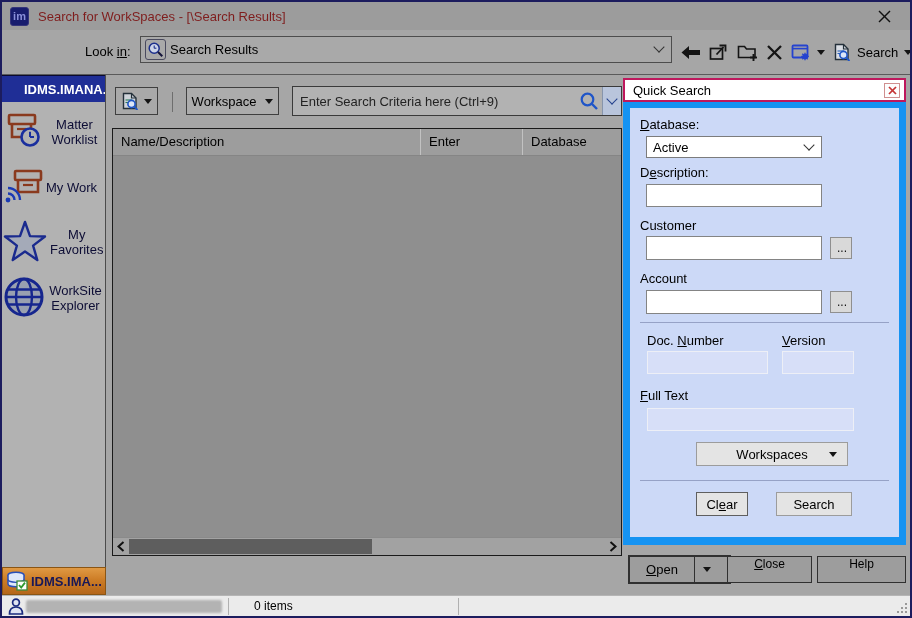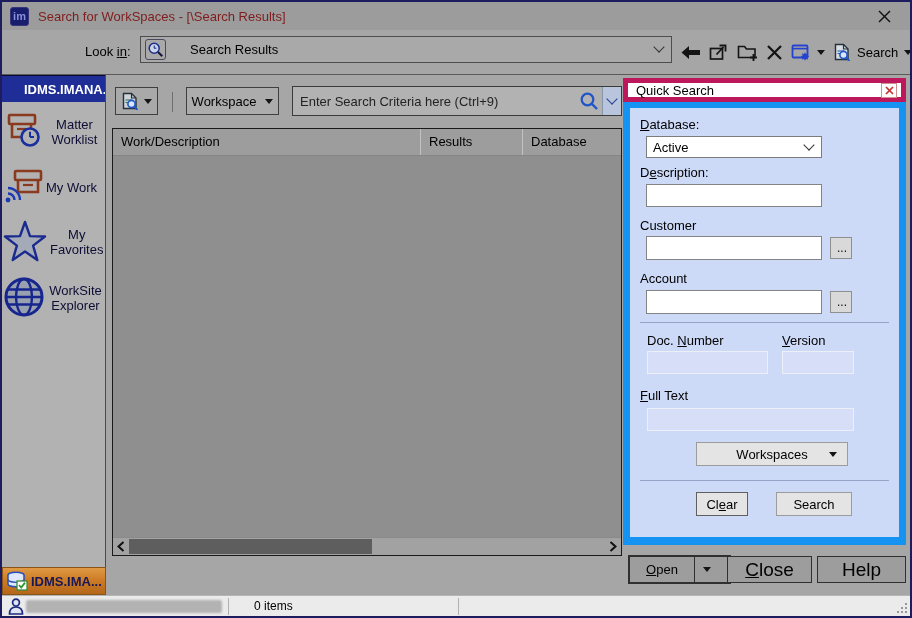--- a/index.html
+++ b/index.html
@@ -20,21 +20,21 @@
     color:#8a90da;font-weight:bold;font-size:11px;display:flex;align-items:center;justify-content:center;}
   .title-text{margin-left:9px;font-size:13px;color:#7f1d1d;}
   .close-box{margin-left:auto;width:36px;height:28px;display:flex;align-items:center;justify-content:center;}
 
   
   .toolbar{left:0;top:28px;width:908px;height:44px;background:#a6a6a6;}
   .lookin-label{left:83px;top:14px;}
   .lookin-combo{left:138px;top:6px;width:532px;height:27px;border:1px solid #4d4d4d;background:#a9a9a9;
     display:flex;align-items:center;padding:0 8px 0 4px;}
   .lookin-icon-box{width:21px;height:21px;border:1px solid #4a4a5e;border-radius:3px;display:flex;align-items:center;justify-content:center;}
-  .lookin-text{margin-left:24px;}
+  .lookin-text{margin-left:4px;}
   .tb-icons{left:678px;top:9px;height:26px;display:flex;align-items:center;gap:8px;}
   .tb-btn{display:flex;align-items:center;justify-content:center;}
   .hline{left:0;top:72px;width:908px;height:1px;background:#5a5a5a;}
 
   .chev{width:8px;height:8px;border-right:1.6px solid #333;border-bottom:1.6px solid #333;transform:rotate(45deg);margin-top:-5px;}
   .chev.navy{border-color:#24408c;}
   .tri{width:0;height:0;border-left:4px solid transparent;border-right:4px solid transparent;border-top:5px solid #141414;}
 
   
   .sidebar{left:0;top:73px;width:104px;height:492px;background:#b2b2b2;border-right:1px solid #4b4b4b;}
@@ -77,39 +77,39 @@
   .col{line-height:26px;padding-left:8px;border-right:1px solid #c2c2c2;font-size:13px;}
   .col.c0{width:308px;} .col.c1{width:102px;} .col.c2{flex:1;border-right:none;}
   .list-body{flex:1;}
   .hscroll{height:18px;background:#a2a2a2;border-top:1px solid #8a8a8a;display:flex;align-items:stretch;flex:none;position:relative;}
   .hs-arrow{width:16px;display:flex;align-items:center;justify-content:center;}
   .hs-track{flex:1;position:relative;}
   .hs-thumb{position:absolute;left:0;top:1px;bottom:1px;width:243px;background:#5e5e5e;}
 
   
   .qs{left:621px;top:76px;width:283px;height:467px;}
-  .qs-header{height:24px;background:#fff;border:5px solid #be185d;display:flex;align-items:center;padding:0 4px 0 8px;}
+  .qs-header{height:24px;background:#fff;border:2px solid #be185d;display:flex;align-items:center;padding:0 4px 0 8px;}
   .qs-close{margin-left:auto;width:16px;height:15px;background:#fdfdfd;border:1px solid #cf8f8f;display:flex;align-items:center;justify-content:center;}
   .qs-panel{height:443px;background:#1593f2;padding:6px 7px 8px 7px;}
   .qs-inner{position:relative;width:100%;height:100%;background:#ccd9f7;}
   .qs-label{position:absolute;font-size:13px;color:#000;}
   .qs-input{position:absolute;height:23px;border:1px solid #848484;background:#fff;
     font-family:"Liberation Sans",sans-serif;font-size:13px;padding:0 5px;outline:none;}
   .qs-input.disabled{background:#d7dff8;border:1px solid #edeff6;}
   .qs-combo{position:absolute;left:16px;top:28px;width:176px;height:22px;background:#fff;border:1px solid #7c7c7c;
     display:flex;align-items:center;padding:0 8px 0 6px;}
   .qs-combo .chev{margin-left:auto;}
   .qs-sep{position:absolute;left:10px;width:249px;height:1px;background:#96a2c6;}
   .qs-btn{position:absolute;background:#e4e4e4;border:1px solid #9c9c9c;display:flex;align-items:center;justify-content:center;
     font-size:13px;color:#000;}
   .browse-btn{position:absolute;width:22px;height:22px;background:#d9d9d9;border:1px solid #8f8f8f;
     font-size:12px;line-height:16px;text-align:center;color:#111;}
 
   
-  .ft-btn{background:#9d9d9d;border:1px solid #303030;display:flex;align-items:center;justify-content:center;font-size:19px;height:27px;}
+  .ft-btn{background:#9d9d9d;border:1px solid #303030;display:flex;align-items:flex-start;justify-content:center;font-size:12px;height:27px;}
   .open-split{left:627px;top:554px;width:101px;display:flex;height:27px;box-shadow:0 0 0 1px #303030;border:1px solid #303030;background:#9d9d9d;}
   .open-main{width:64px;display:flex;align-items:center;justify-content:center;}
   .open-arrow{width:25px;border-left:1px solid #303030;display:flex;align-items:center;justify-content:center;}
   .close-btn{left:725px;top:554px;width:85px;}
   .help-btn{left:815px;top:554px;width:89px;}
 </style>
 </head>
 <body>
 
 <div class="window">
@@ -268,22 +268,22 @@
       <circle cx="8.5" cy="8.5" r="5.8" fill="none" stroke="#1f55c8" stroke-width="2.2"></circle>
       <line x1="13" y1="13" x2="18" y2="18" stroke="#1f55c8" stroke-width="2.4"></line>
     </svg>
     <div class="sb-dd">
       <div class="chev navy"></div>
     </div>
   </div>
 
   <div class="abs list">
     <div class="list-header">
-      <div class="col c0">Work/Description</div>
-      <div class="col c1">Results</div>
+      <div class="col c0">Name/Description</div>
+      <div class="col c1">Enter</div>
       <div class="col c2">Database</div>
     </div>
     <div class="list-body"></div>
     <div class="hscroll">
       <div class="hs-arrow">
         <svg width="8" height="11" viewBox="0 0 8 11">
           <path d="M6.5 1 L1.5 5.5 L6.5 10" fill="none" stroke="#111" stroke-width="2"></path>
         </svg>
       </div>
       <div class="hs-track">

